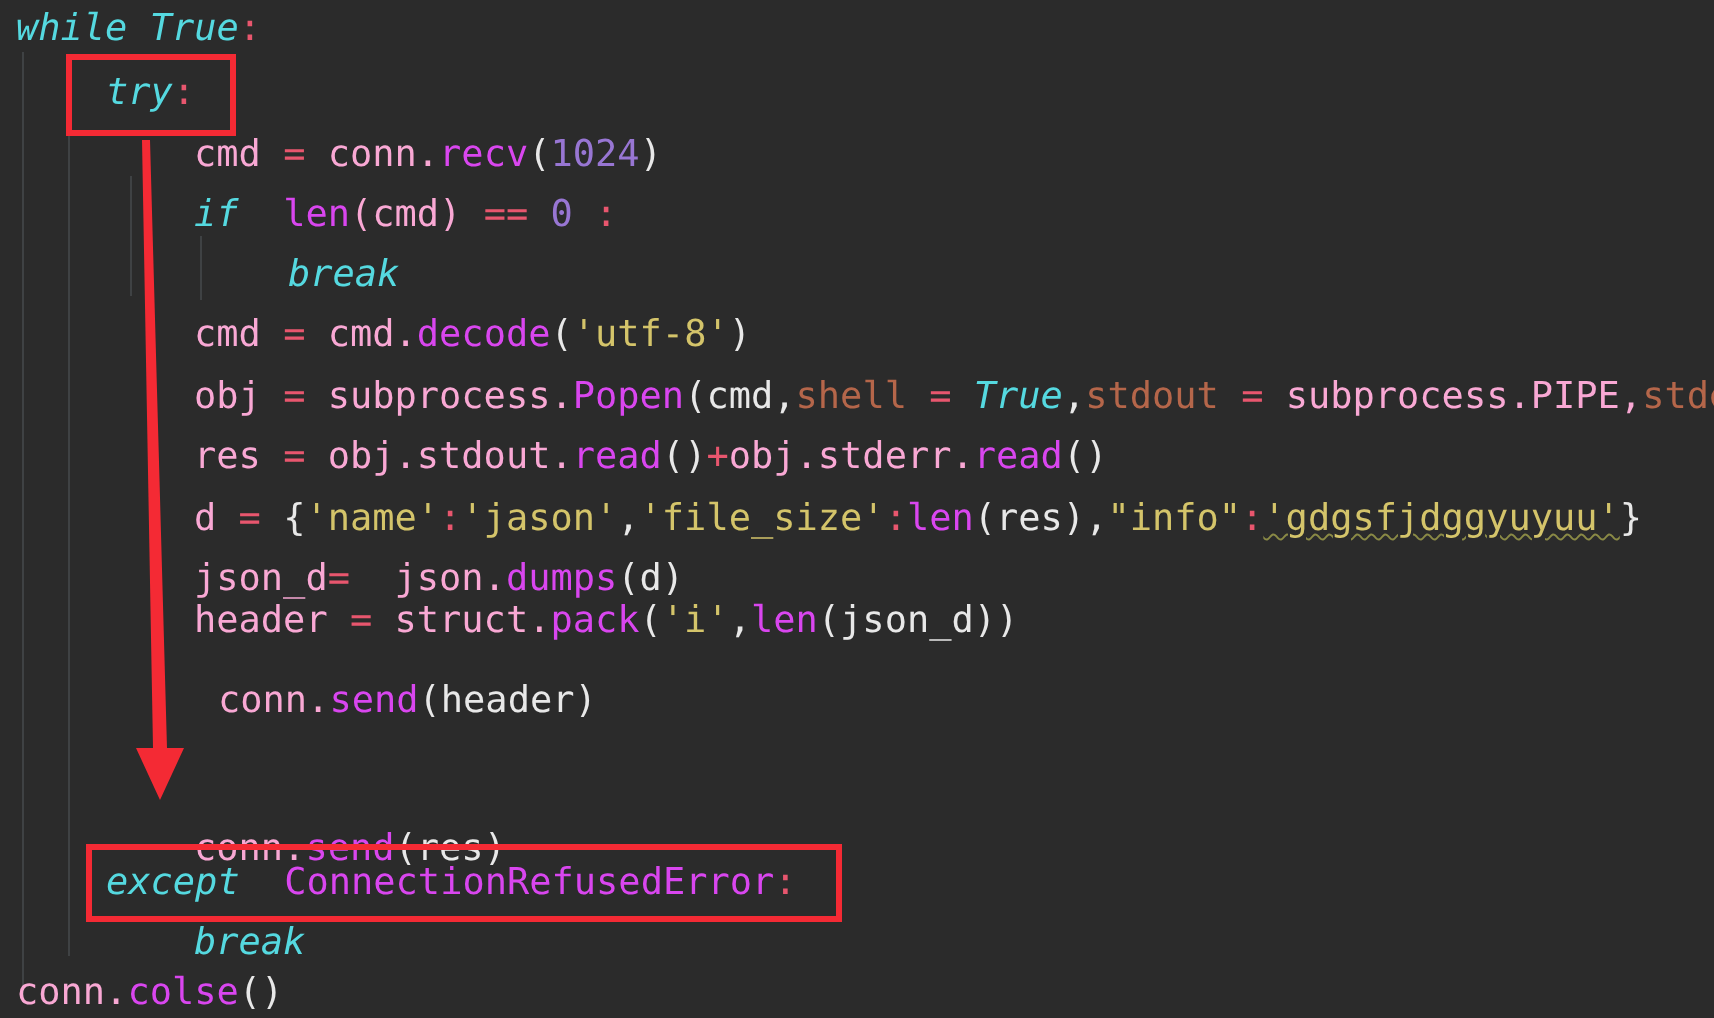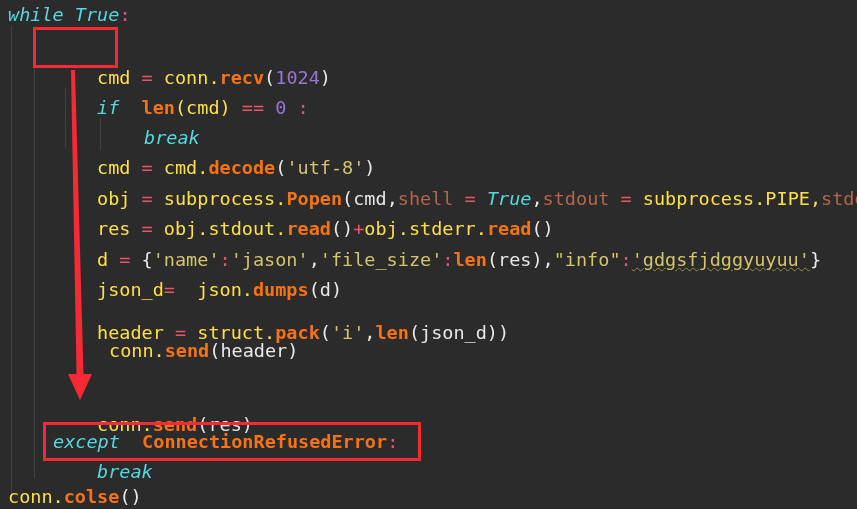--- a/index.html
+++ b/index.html
@@ -41,23 +41,23 @@
     letter-spacing: 0px;
     color: #a9b7c6;
   }
   .ind0 { padding-left: 8px; }
   .ind1 { padding-left: 53px; }
   .ind2 { padding-left: 97px; }
   .ind3 { padding-left: 144px; }
 
   
   .kw    { color: #55d9e0; font-style: italic; }
-  .plain { color: #fde047; }
+  .plain { color: #f9a8d4; }
   .op    { color: #e8566e; }
-  .fn    { color: #f97316; font-weight: bold; }
+  .fn    { color: #d946ef; }
   .num   { color: #9876d3; }
   .str   { color: #d4c46a; }
   .kwarg { color: #b5664a; }
   .punc  { color: #e8e8e8; }
   .colon { color: #e8566e; }
 
   .typo {
     text-decoration: underline;
     text-decoration-style: wavy;
     text-decoration-color: #8a8a45;
@@ -87,29 +87,30 @@
 
   <div id="guides-layer">
       <div class="guide" style="left: 11px; top: 26px; height: 475px; background: rgb(63, 66, 68);"></div>
       <div class="guide" style="left: 34px; top: 58px; height: 420px; background: rgb(63, 66, 68);"></div>
       <div class="guide" style="left: 65px; top: 88px; height: 60px; background: rgb(63, 66, 68);"></div>
       <div class="guide" style="left: 100px; top: 118px; height: 32px; background: rgb(63, 66, 68);"></div>
     </div>
 
   <div id="code">
       <div class="line ind0" style="top: 0px;"><span class="kw">while </span><span class="kw">True</span><span class="colon">:</span></div>
+      <div class="line ind1" style="top: 32px;"><span class="kw">try</span><span class="colon">:</span></div>
       <div class="line ind2" style="top: 63px;"><span class="plain">cmd </span><span class="op">= </span><span class="plain">conn.</span><span class="fn">recv</span><span class="punc">(</span><span class="num">1024</span><span class="punc">)</span></div>
       <div class="line ind2" style="top: 93px;"><span class="kw">if </span><span class="plain"> </span><span class="fn">len</span><span class="plain">(cmd) </span><span class="op">== </span><span class="num">0</span><span class="plain"> </span><span class="colon">:</span></div>
       <div class="line ind3" style="top: 123px;"><span class="kw">break</span></div>
       <div class="line ind2" style="top: 153px;"><span class="plain">cmd </span><span class="op">= </span><span class="plain">cmd.</span><span class="fn">decode</span><span class="punc">(</span><span class="str">'utf-8'</span><span class="punc">)</span></div>
       <div class="line ind2" style="top: 184px;"><span class="plain">obj </span><span class="op">= </span><span class="plain">subprocess.</span><span class="fn">Popen</span><span class="punc">(cmd,</span><span class="kwarg">shell </span><span class="op">= </span><span class="kw">True</span><span class="punc">,</span><span class="kwarg">stdout </span><span class="op">= </span><span class="plain">subprocess.PIPE,</span><span class="kwarg">stde</span></div>
       <div class="line ind2" style="top: 214px;"><span class="plain">res </span><span class="op">= </span><span class="plain">obj.stdout.</span><span class="fn">read</span><span class="punc">()</span><span class="op">+</span><span class="plain">obj.stderr.</span><span class="fn">read</span><span class="punc">()</span></div>
       <div class="line ind2" style="top: 245px;"><span class="plain">d </span><span class="op">= </span><span class="punc">{</span><span class="str">'name'</span><span class="colon">:</span><span class="str">'jason'</span><span class="punc">,</span><span class="str">'file_size'</span><span class="colon">:</span><span class="fn">len</span><span class="punc">(res),</span><span class="str">"info"</span><span class="colon">:</span><span class="str typo">'gdgsfjdggyuyuu'</span><span class="punc">}</span></div>
       <div class="line ind2" style="top: 275px;"><span class="plain">json_d</span><span class="op">=</span><span class="plain">  json.</span><span class="fn">dumps</span><span class="punc">(d)</span></div>
-      <div class="line ind2" style="top: 318px; text-align: right;"><span class="plain">header </span><span class="op">= </span><span class="plain">struct.</span><span class="fn">pack</span><span class="punc">(</span><span class="str">'i'</span><span class="punc">,</span><span class="fn">len</span><span class="punc">(json_d))</span></div>
+      <div class="line ind2" style="top: 296px; text-align: right;"><span class="plain">header </span><span class="op">= </span><span class="plain">struct.</span><span class="fn">pack</span><span class="punc">(</span><span class="str">'i'</span><span class="punc">,</span><span class="fn">len</span><span class="punc">(json_d))</span></div>
       <div class="line ind2" style="top: 336px; margin-left: 12px;"><span class="plain">conn.</span><span class="fn">send</span><span class="punc">(header)</span></div>
       <div class="line ind2" style="top: 410px; text-align: center;"><span class="plain">conn.</span><span class="fn">send</span><span class="punc">(res)</span></div>
       <div class="line ind1" style="top: 427px;"><span class="kw">except</span><span class="plain">  </span><span class="fn">ConnectionRefusedError</span><span class="colon">:</span></div>
       <div class="line ind2" style="top: 457px;"><span class="kw">break</span></div>
       <div class="line ind0" style="top: 482px;"><span class="plain">conn.</span><span class="fn">colse</span><span class="punc">()</span></div>
     </div>
 
   <div id="boxes-layer">
       <div class="hl-box" style="left: 33px; top: 27px; width: 85px; height: 41px; border-color: rgb(244, 42, 52);"></div>
       <div class="hl-box" style="left: 43px; top: 422px; width: 378px; height: 39px; border-color: rgb(244, 42, 52);"></div>

